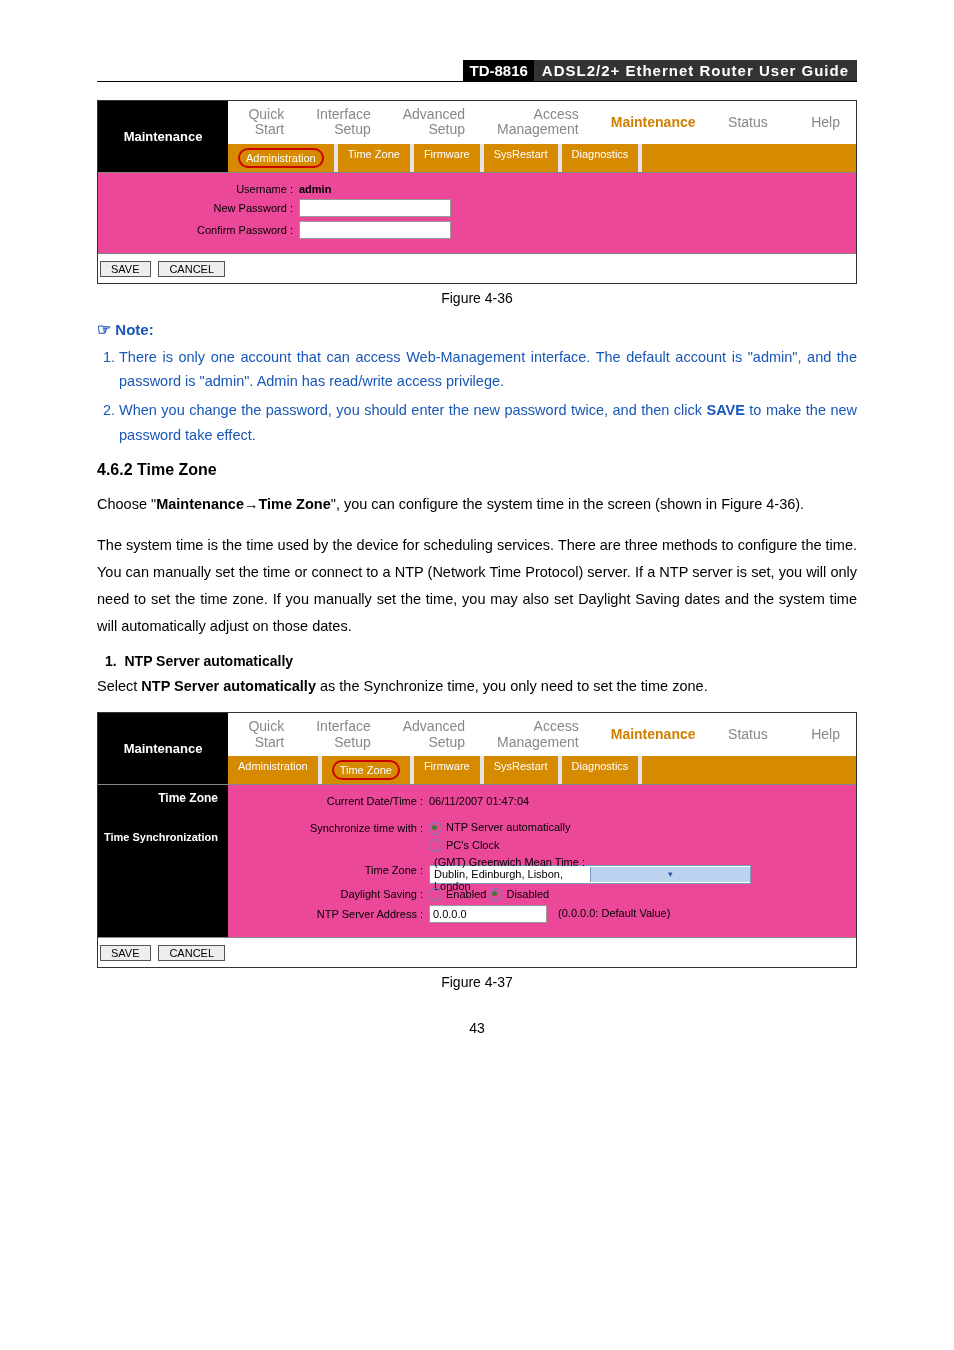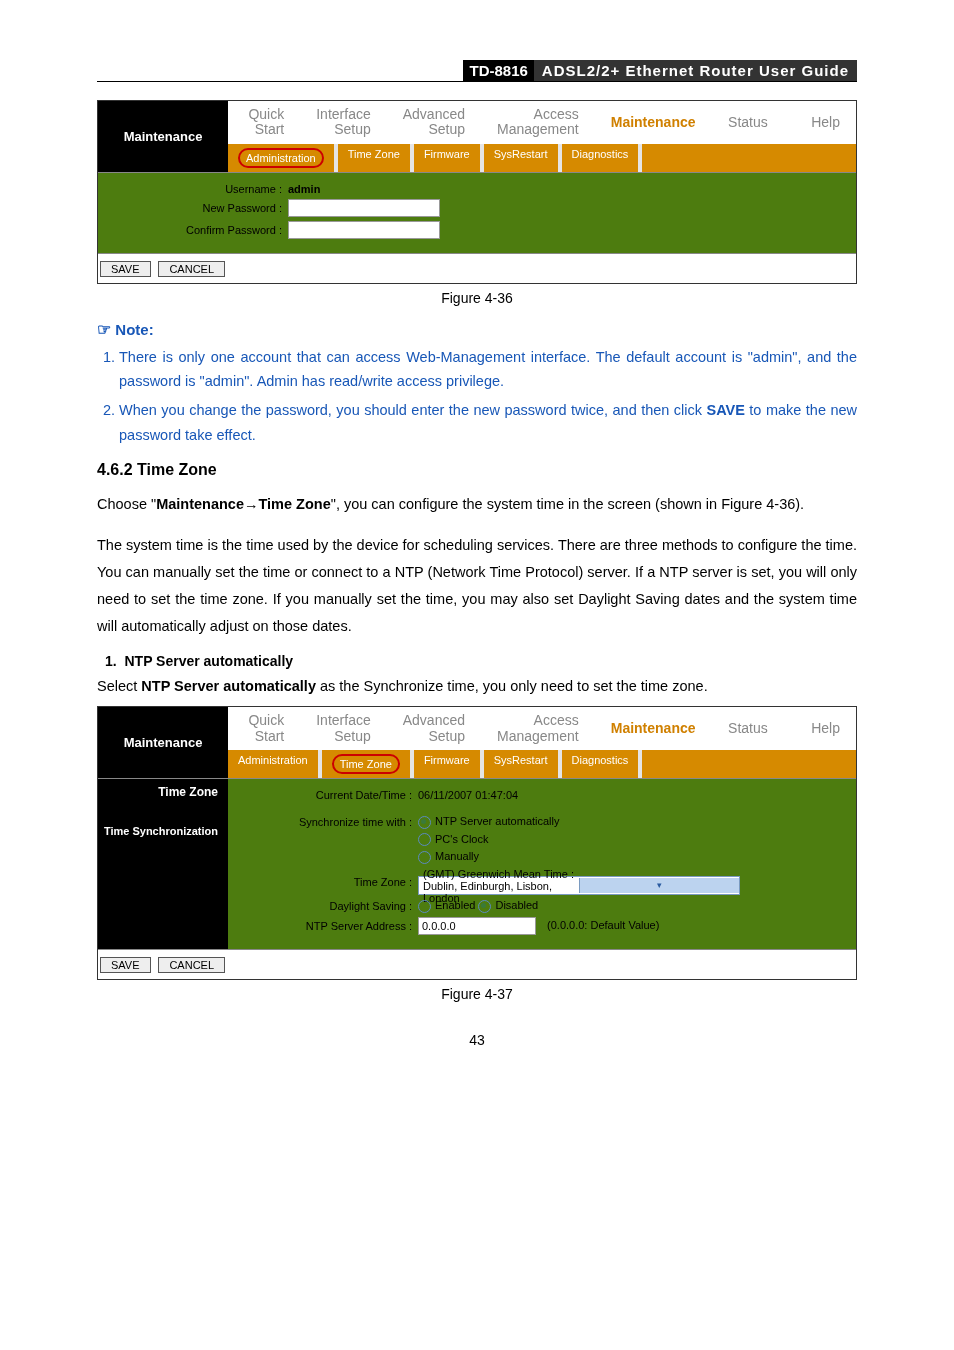--- a/index.html
+++ b/index.html
@@ -107,23 +107,23 @@
     color: #fff;
   }
   .ui-side .blk {
     font-weight: bold;
     font-size: 12px;
     text-align: right;
     padding: 6px 10px 6px 4px;
   }
   .ui-main {
     flex: 1;
-    background: #4d7c0f;
+    background: #ec4899;
     font-size: 11px;
-    padding: 6px 0 10px 4px;
+    padding: 6px 0 10px 15px;
   }
   .form-row {
     display: flex;
     align-items: center;
     margin: 4px 0;
   }
   .form-row label {
     width: 180px;
     text-align: right;
     padding-right: 6px;
@@ -292,21 +292,21 @@
 
   <p class="para">
     <span>Choose "</span><b>Maintenance</b><span class="arrow">→</span><b>Time Zone</b><span>", you can configure the system time in the screen (shown in Figure 4-36).</span>
   </p>
 
   <p class="para">The system time is the time used by the device for scheduling services. There are three methods to configure the time. You can manually set the time or connect to a NTP (Network Time Protocol) server. If a NTP server is set, you will only need to set the time zone. If you manually set the time, you may also set Daylight Saving dates and the system time will automatically adjust on those dates.</p>
 
   <div class="subh">
     <span>1.</span>&nbsp;&nbsp;<span>NTP Server automatically</span>
   </div>
-  <p class="para" style="margin-bottom:6px">
+  <p class="para" style="margin-bottom:12px">
     <span>Select </span><b>NTP Server automatically</b><span> as the Synchronize time, you only need to set the time zone.</span>
   </p>
 
   <div class="ui-shot">
     <div class="ui-top">
       <div class="ui-left">Maintenance</div>
       <div class="ui-tabs">
         <div class="tabs-row1" id="s2-tabs1">
             <div>Quick<br>Start</div>
             <div>Interface<br>Setup</div>
@@ -337,24 +337,20 @@
         </div>
         <div class="form-row">
           <label>Synchronize time with :</label>
           <div class="val" id="s2-sync"><span class="radio checked"></span><span>NTP Server automatically</span></div>
         </div>
         <div class="form-row">
             <label></label>
             <div class="val" id="s2-sync1"><span class="radio"></span><span>PC's Clock</span></div>
           </div>
         <div class="form-row">
-            <label></label>
-            <div class="val" id="s2-sync2"><span class="radio"></span><span>Manually</span></div>
-          </div>
-        <div class="form-row">
           <label>Time Zone :</label>
           <div class="val">
             <span class="sel-inp">
               <span>(GMT) Greenwich Mean Time : Dublin, Edinburgh, Lisbon, London</span>
               <span class="dd">▾</span>
             </span>
           </div>
         </div>
         <div class="form-row">
           <label>Daylight Saving :</label>

